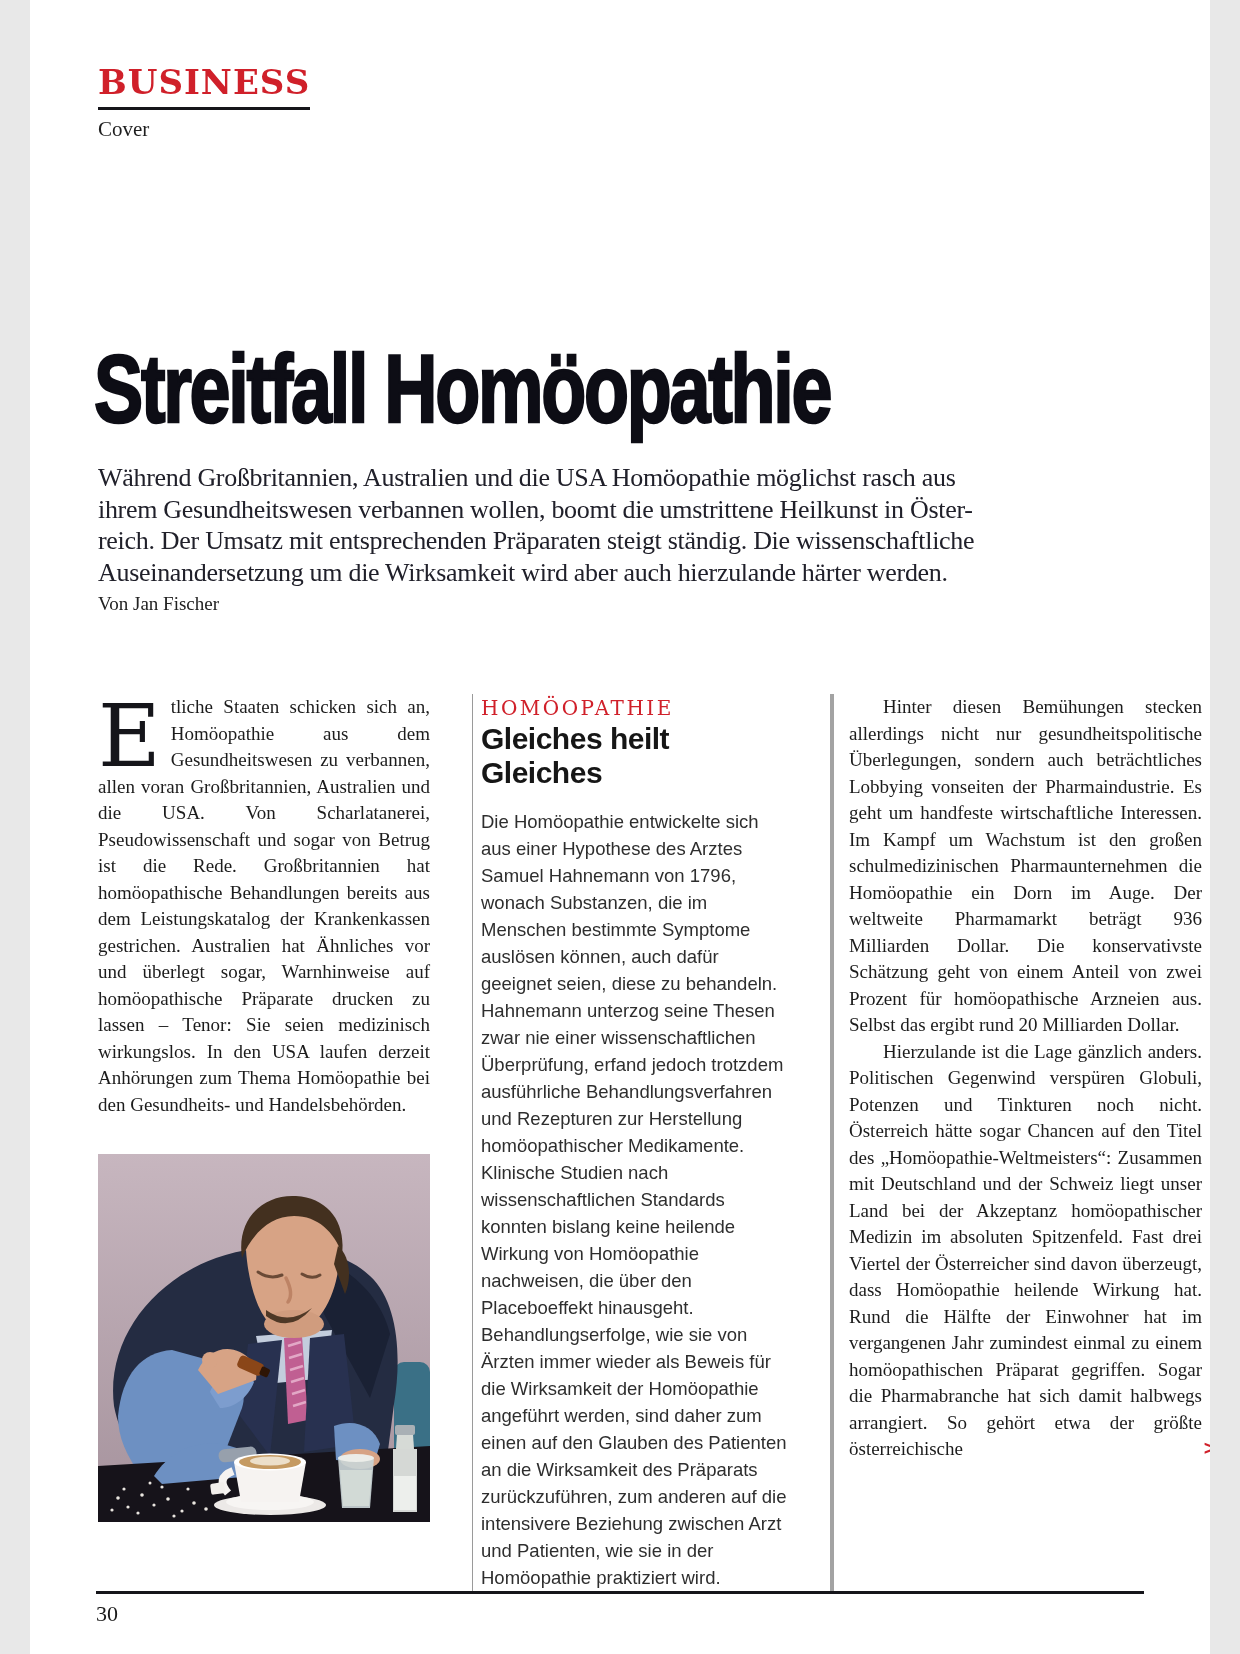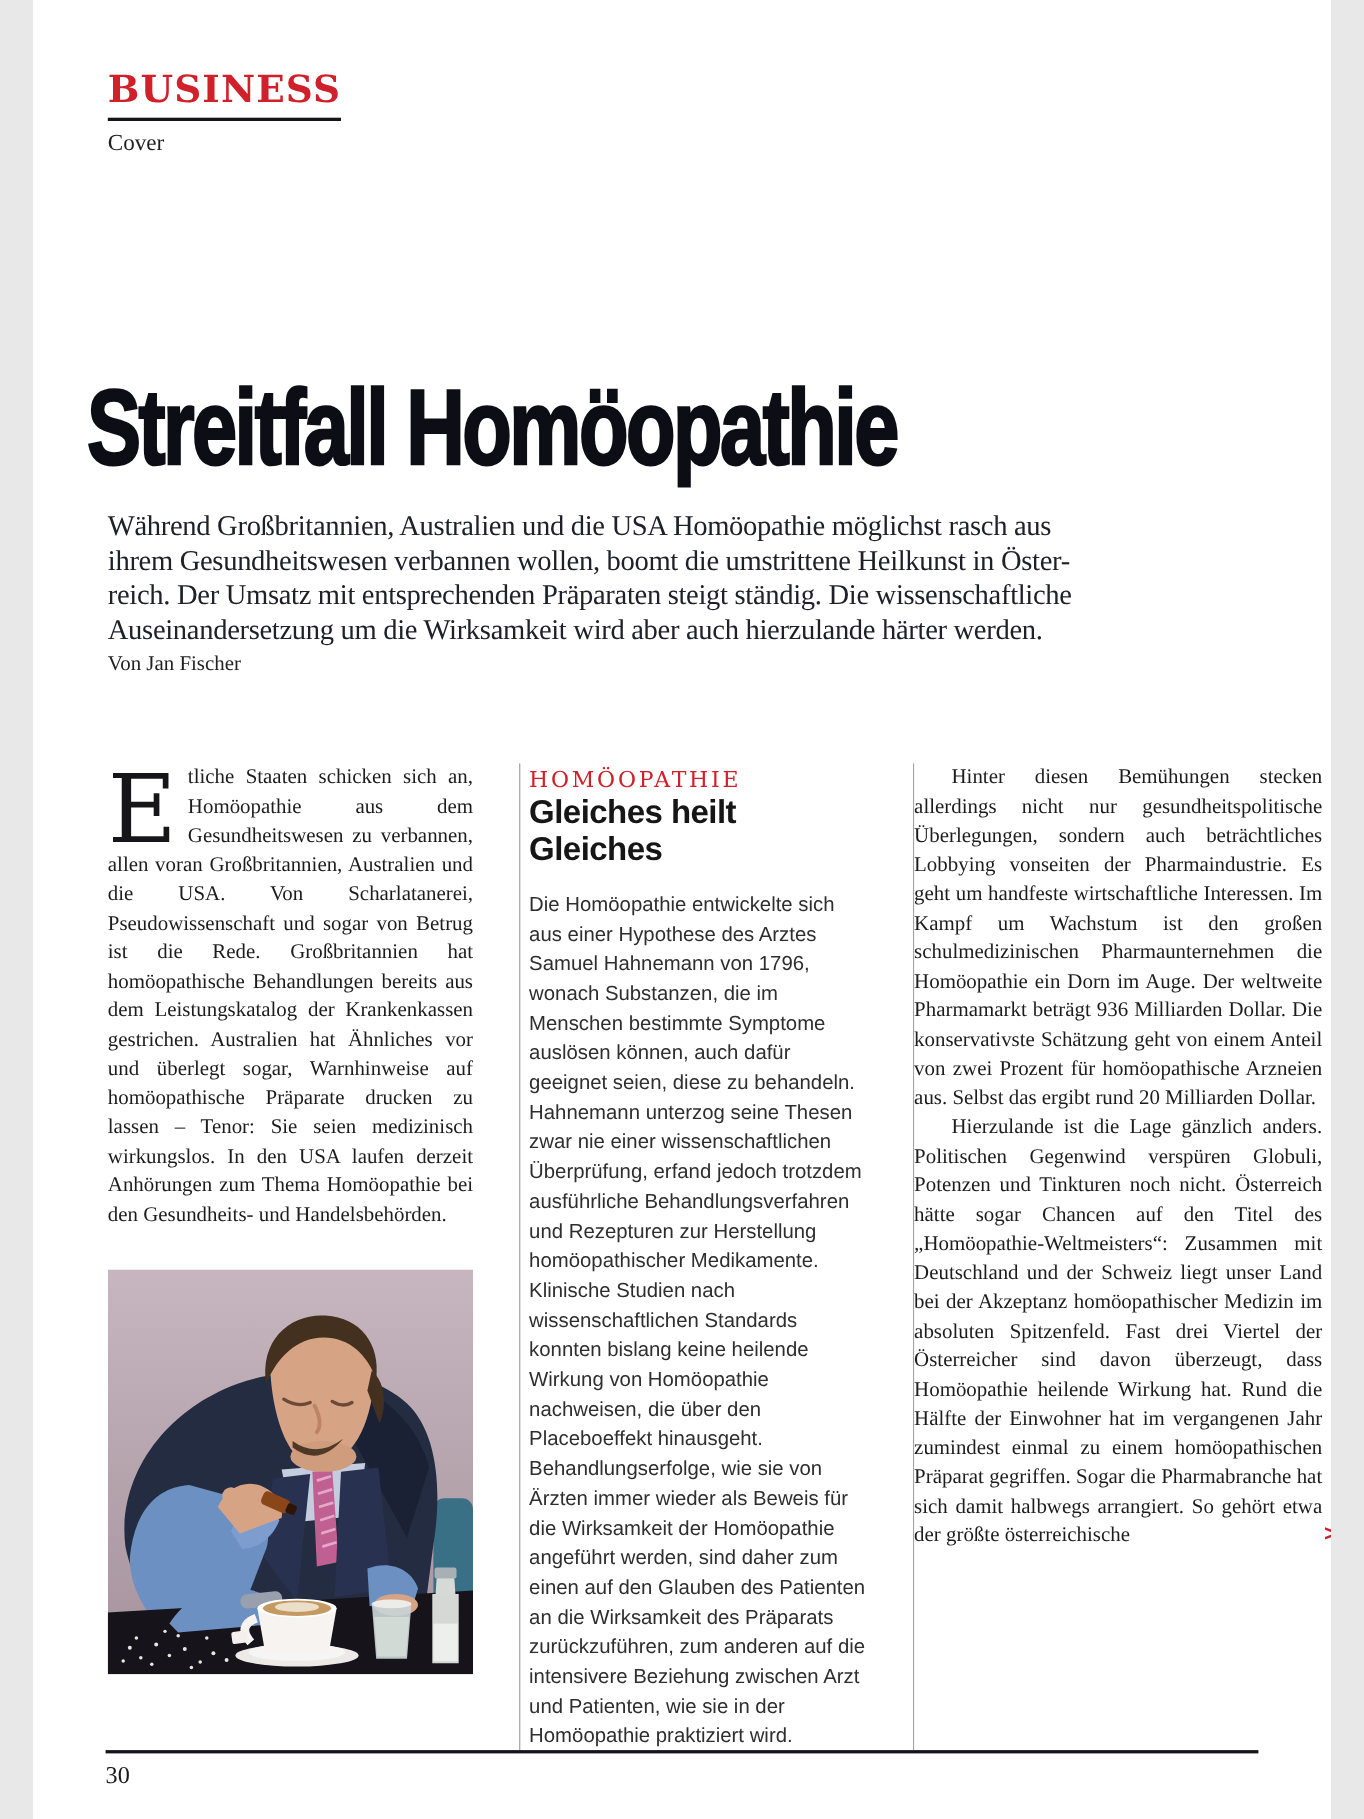--- a/index.html
+++ b/index.html
@@ -14,21 +14,21 @@
   .masthead { position:absolute; left:68px; top:62px; }
   .section-title {
     display:inline-block; font-family:"DejaVu Serif", serif; font-weight:700;
     font-size:34px; letter-spacing:1px; color:#d0202a;
     border-bottom:3px solid #15151a; padding-bottom:5px;
   }
   .section-sub { font-size:21px; margin-top:7px; color:#1f1f1f; }
 
   
   .headline {
-    position:absolute; left:49px; top:338px; margin:0;
+    position:absolute; left:64px; top:338px; margin:0;
     font-family:"Liberation Sans", sans-serif; font-weight:700;
     font-size:97px; color:#0d0d15; white-space:nowrap; line-height:1.05;
   }
   .headline .condense {
     display:inline-block; transform:scaleX(0.76); transform-origin:0 60%;
     letter-spacing:-3px; -webkit-text-stroke:2.5px #0d0d15;
   }
 
   
   .dek {
@@ -46,21 +46,21 @@
   .body-serif {
     font-size:19px; line-height:26.5px; text-align:justify;
     margin:0; color:#1c1c1c;
   }
   .indent { text-indent:34px; }
   .dropcap {
     float:left; font-family:"DejaVu Serif", serif; color:#15151a;
     font-size:86px; line-height:68px; padding:8px 10px 0 0;
   }
   .col2 { border-left:1px solid #9a9a9a; padding-left:8px; }
-  .col3 { border-left:1px solid #a3a3a3; }
+  .col3 { border-left:4px solid #a3a3a3; padding-left:15px; }
   .kicker {
     font-family:"DejaVu Serif", serif; font-size:20px; letter-spacing:2.5px;
     color:#d0202a; margin:2px 0 2px;
   }
   .infobox-title {
     font-family:"Liberation Sans", sans-serif; font-weight:700;
     font-size:30px; letter-spacing:-0.5px; margin:2px 0 18px; color:#161616;
   }
   .body-sans {
     font-family:"Liberation Sans", sans-serif; font-size:18.5px;

